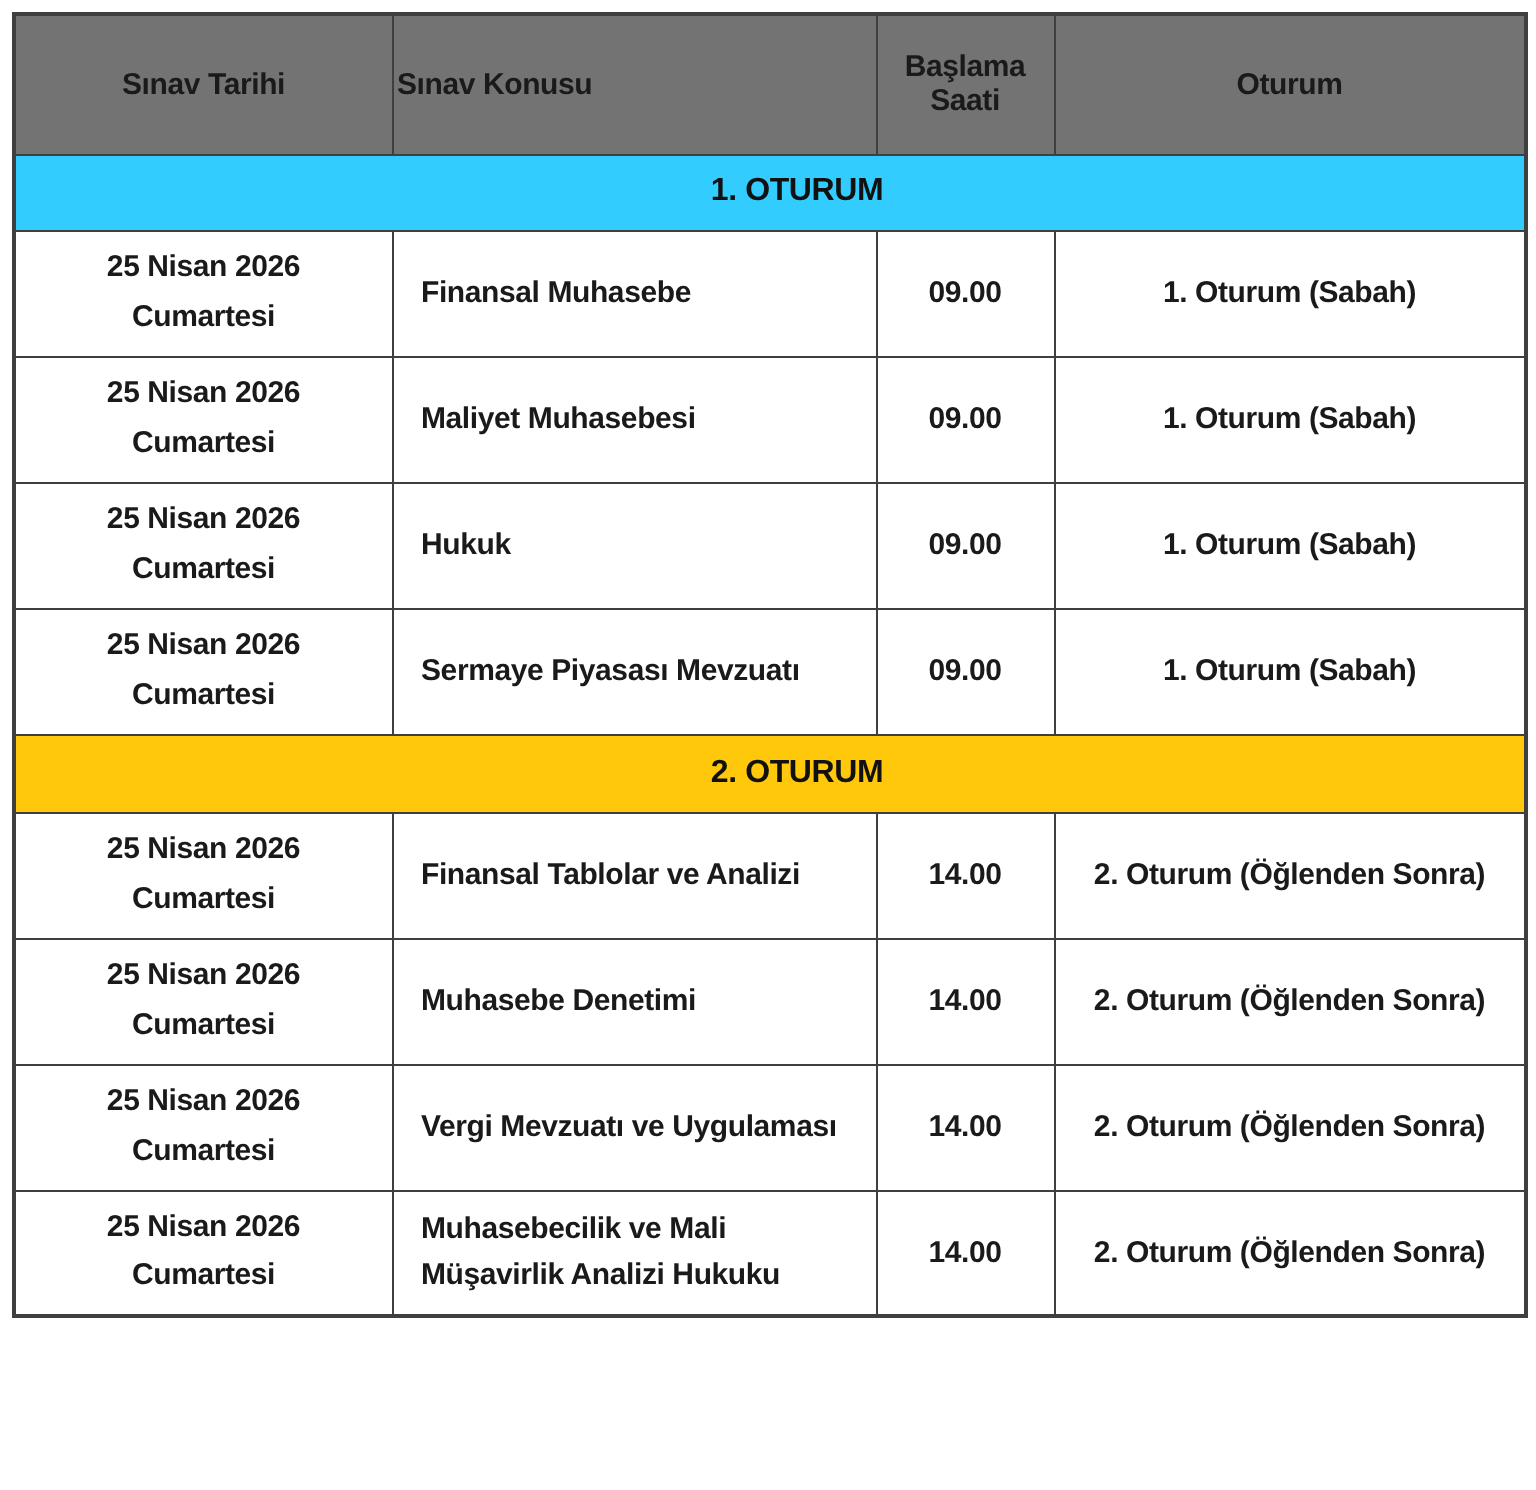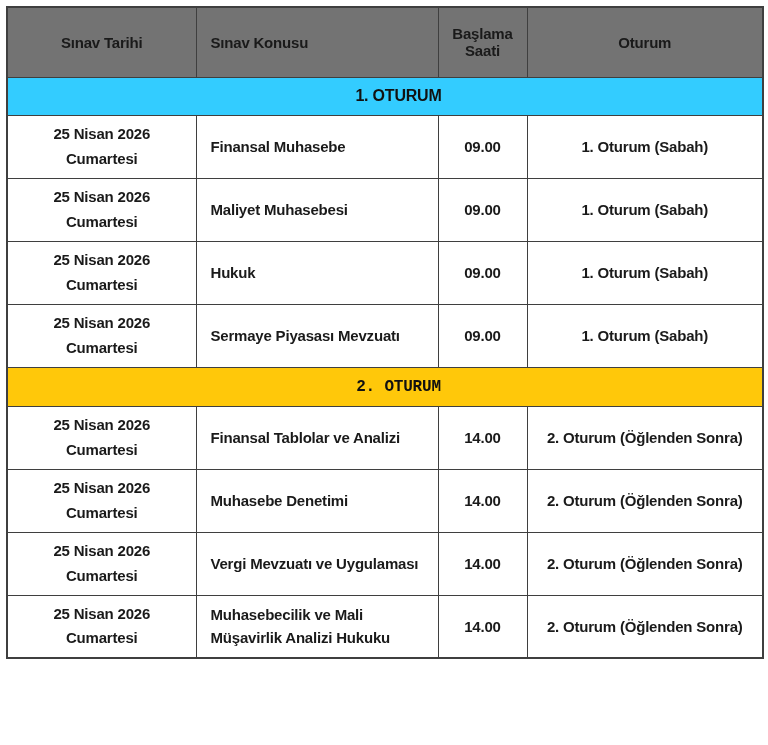--- a/index.html
+++ b/index.html
@@ -29,21 +29,21 @@
 
   .title-cell {
     height: 82px;
     background: #d9d9d9;
     text-align: center;
     font-size: 21px;
     line-height: 1.55;
     color: #171717;
   }
   .col-head { height: 70px; font-size: 15px; text-align: center; background: #737373; }
-  .col-head.left { text-align: left; padding-left: 14px; }
+  .col-head.left { text-align: left; padding-left: 2px; }
   .band {
     height: 38px;
     text-align: center;
     font-size: 16px;
     color: #111111;
     padding-left: 27px;
   }
   .band.blue   { background: #33ccff; }
   .band.yellow { background: #ffc80a; }
   td.cell { height: 63px; font-size: 15px; background: #ffffff; }
@@ -102,21 +102,21 @@
     </tr>
     <tr>
       <td class="cell date pre">25 Nisan 2026
 Cumartesi</td>
       <td class="cell subject">Sermaye Piyasası Mevzuatı</td>
       <td class="cell time">09.00</td>
       <td class="cell session">1. Oturum (Sabah)</td>
     </tr>
 
     <tr>
-      <td class="band yellow" colspan="4" style="height: 39px; background: rgb(255, 200, 10); font-family: Liberation Mono, monospace;">2. OTURUM</td>
+      <td class="band yellow" colspan="4" style="height: 39px; background: rgb(255, 200, 10);">2. OTURUM</td>
     </tr>
 
     <tr>
       <td class="cell date pre">25 Nisan 2026
 Cumartesi</td>
       <td class="cell subject">Finansal Tablolar ve Analizi</td>
       <td class="cell time">14.00</td>
       <td class="cell session">2. Oturum (Öğlenden Sonra)</td>
     </tr>
     <tr>

